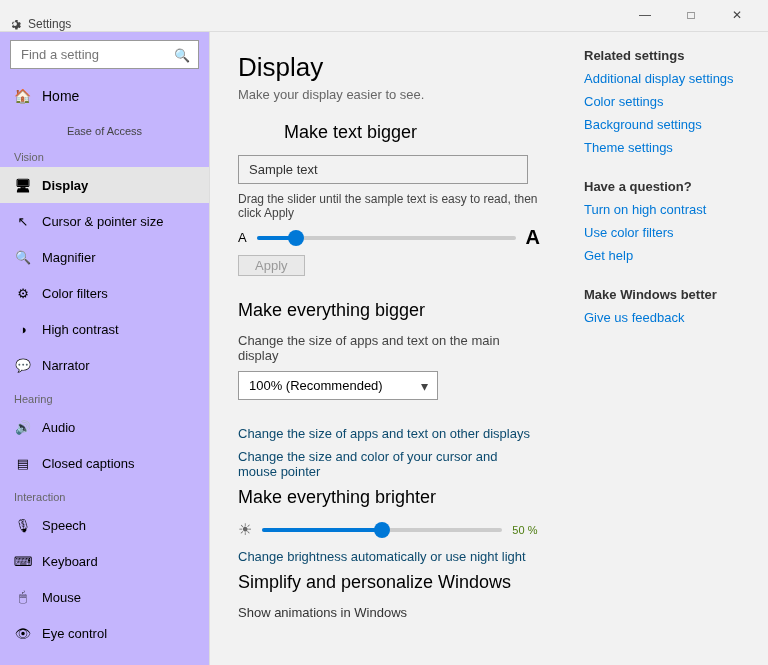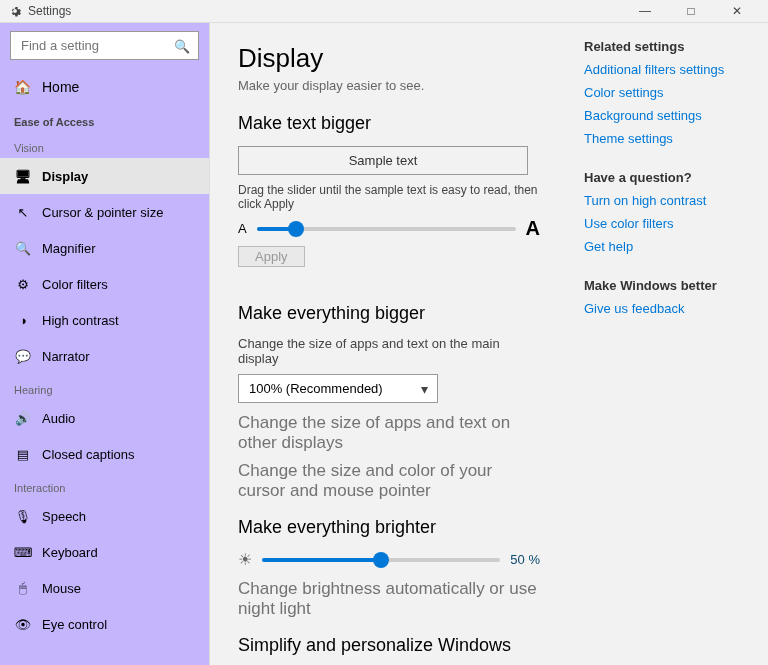--- a/index.html
+++ b/index.html
@@ -1,21 +1,21 @@
 <!DOCTYPE html>
 <html><head>
   <meta charset="utf-8">
   <style>
     * { box-sizing: border-box; margin: 0; padding: 0; }
     body { font-family: 'Segoe UI', sans-serif; font-size: 14px; background: #f2f2f2; color: #000; display: flex; flex-direction: column; height: 665px; width: 768px; overflow: hidden; }
 
     
     .titlebar {
-      display: flex; align-items: center; justify-content: space-between;
-      background: #f2f2f2; height: 23px; padding: 0 8px;
+      display: flex; align-items: flex-end; justify-content: space-between;
+      background: #f2f2f2; height: 32px; padding: 0 8px;
       border-bottom: 1px solid #ddd;
     }
     .titlebar-left { display: flex; align-items: center; gap: 6px; font-size: 12px; color: #444; }
     .titlebar-left svg { width: 14px; height: 14px; }
     .titlebar-controls { display: flex; gap: 0; }
     .titlebar-controls button {
       background: none; border: none; width: 46px; height: 32px;
       cursor: pointer; font-size: 12px; color: #444;
     }
 
@@ -36,46 +36,46 @@
     }
     .sidebar-search-icon {
       position: absolute; right: 8px; top: 50%; transform: translateY(-50%);
       color: #666; font-size: 13px;
     }
     .sidebar-home {
       display: flex; align-items: center; gap: 10px;
       padding: 10px 14px; font-size: 14px; cursor: pointer;
     }
     .sidebar-section-title {
-      font-size: 11px; font-weight: 700; color: #444;
-      padding: 10px 14px 4px 14px; text-transform: none;
+      font-size: 11px; font-weight: 400; color: #444;
+      padding: 10px 14px 4px 14px; text-transform: none; text-align: center;
     }
     .sidebar-category-title {
       font-size: 11px; color: #666;
       padding: 10px 14px 4px 14px;
     }
     .sidebar-item {
       display: flex; align-items: center; gap: 10px;
       padding: 9px 14px; font-size: 13px; cursor: pointer;
     }
     .sidebar-item.active { background: #e5e5e5; font-weight: 600; }
     .sidebar-item-icon { width: 18px; height: 18px; display: flex; align-items: center; justify-content: center; flex-shrink: 0; }
 
     
     .content { flex: 1; display: flex; overflow: hidden; }
     .main-content { flex: 1; padding: 20px 28px; overflow-y: auto; }
     .page-title { font-size: 26px; font-weight: 300; margin-bottom: 4px; }
     .page-subtitle { font-size: 13px; color: #666; margin-bottom: 20px; }
 
-    .section-title { font-size: 18px; font-weight: 400; margin-bottom: 12px; margin-top: 16px; }
-    .section-title:first-of-type { margin-top: 0; }
+    .section-title { font-size: 18px; font-weight: 400; margin-bottom: 12px; margin-top: 4px; }
+    .section-title:first-of-type { margin-top: 0; margin-left: 46px; }
 
     .sample-text-box {
       border: 1px solid #999; padding: 6px 10px; font-size: 13px;
-      width: 290px; margin-bottom: 8px; color: #333; text-align: center;
+      width: 290px; margin-bottom: 8px; color: #333;
     }
     .slider-instruction { font-size: 12px; color: #444; margin-bottom: 6px; }
     .slider-row { display: flex; align-items: center; gap: 10px; margin-bottom: 6px; }
     .slider-label-small { font-size: 13px; }
     .slider-label-large { font-size: 20px; font-weight: 600; }
     .slider-track {
       flex: 1; max-width: 260px; height: 4px; background: #ccc;
       border-radius: 2px; position: relative; cursor: pointer;
     }
     .slider-fill { height: 100%; background: #0078d7; border-radius: 2px; width: 15%; }
@@ -90,43 +90,43 @@
       font-size: 13px; cursor: pointer; color: #999; margin-bottom: 20px;
     }
 
     .description-text { font-size: 13px; color: #444; margin-bottom: 8px; }
 
     .dropdown-select {
       padding: 6px 30px 6px 10px; border: 1px solid #999;
       background: #fff; font-size: 13px; appearance: none;
       width: 200px; cursor: pointer; position: relative;
     }
-    .dropdown-wrapper { position: relative; display: inline-block; margin-bottom: 10px; }
+    .dropdown-wrapper { position: relative; display: inline-block; margin-bottom: 26px; }
     .dropdown-wrapper::after {
       content: '▾'; position: absolute; right: 10px; top: 50%;
       transform: translateY(-50%); pointer-events: none; color: #444;
     }
     .dropdown-wrapper select { width: 200px; }
 
-    .link-text { color: #737373; font-size: 17px; cursor: pointer; display: block; margin-bottom: 8px; }
+    .link-text { color: #0c4a6e; font-size: 13px; cursor: pointer; display: block; margin-bottom: 8px; }
 
     
     .brightness-row { display: flex; align-items: center; gap: 10px; margin-bottom: 10px; }
     .sun-icon { font-size: 16px; color: #666; }
     .brightness-track {
       flex: 1; max-width: 240px; height: 4px; background: #ccc;
       border-radius: 2px; position: relative; cursor: pointer;
     }
     .brightness-fill { height: 100%; background: #0078d7; border-radius: 2px; width: 50%; }
     .brightness-thumb {
       position: absolute; top: 50%; transform: translate(-50%, -50%);
       width: 16px; height: 16px; background: #0078d7; border-radius: 50%;
       left: 50%;
     }
-    .brightness-pct { font-size: 13px; color: #0c4a6e; }
+    .brightness-pct { font-size: 11px; color: #4d7c0f; }
     .toggle-section-label { font-size: 13px; color: #333; margin-top: 12px; margin-bottom: 2px; }
 
     
     .right-panel { width: 200px; padding: 16px; flex-shrink: 0; font-size: 13px; }
     .right-section-title { font-size: 13px; font-weight: 600; color: #333; margin-bottom: 8px; }
     .right-link { color: #0078d7; display: block; margin-bottom: 8px; cursor: pointer; }
     .right-divider { height: 16px; }
 
     
     .main-content::-webkit-scrollbar { width: 8px; }
@@ -277,21 +277,21 @@
       
 
       
       
 
       
     </div>
 
     <div class="right-panel">
       <p class="right-section-title">Related settings</p>
-      <a class="right-link">Additional filters settings</a>
+      <a class="right-link">Additional display settings</a>
       <a class="right-link">Color settings</a>
       <a class="right-link">Background settings</a>
       <a class="right-link">Theme settings</a>
 
       <div class="right-divider"></div>
       <p class="right-section-title">Have a question?</p>
       <a class="right-link">Turn on high contrast</a>
       <a class="right-link">Use color filters</a>
       <a class="right-link">Get help</a>
 

